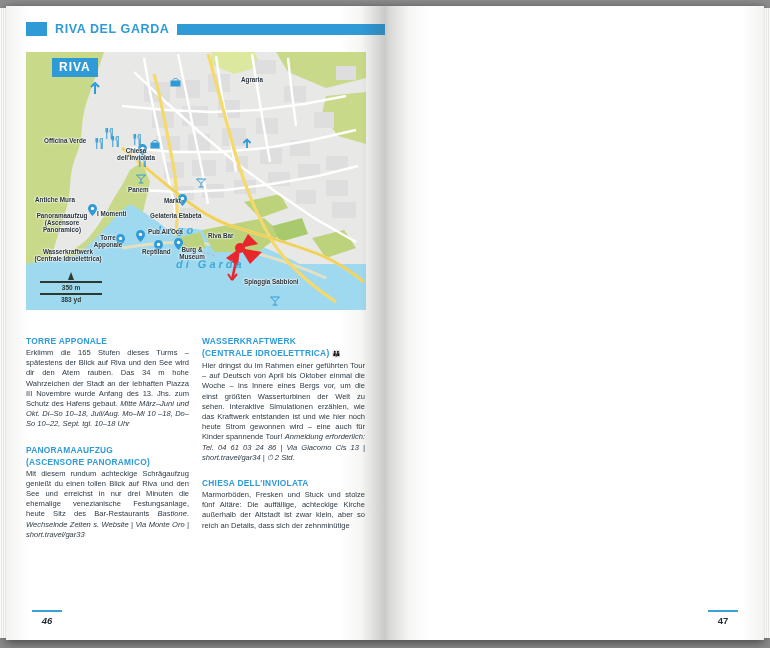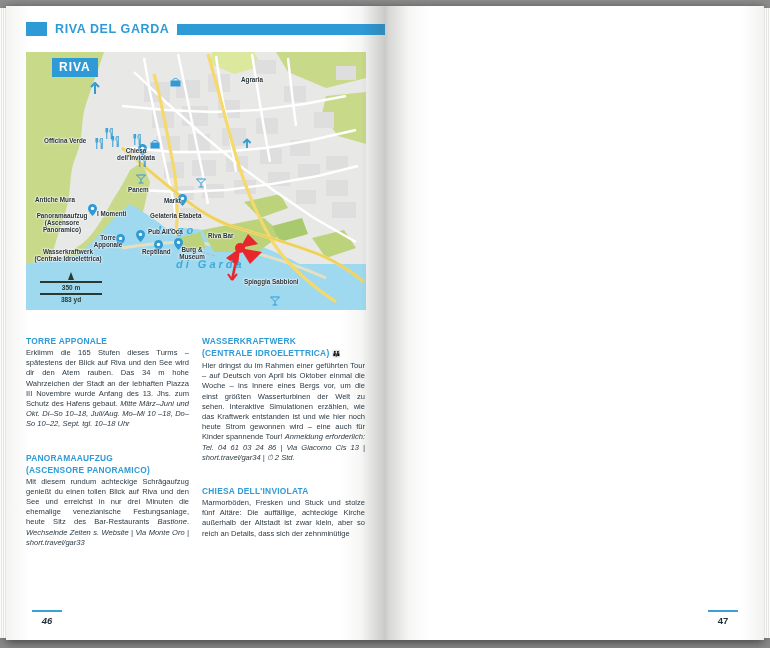--- a/index.html
+++ b/index.html
@@ -178,21 +178,21 @@
     color: #2e9ad6;
     letter-spacing: .25px;
     line-height: 10px;
     text-align: left;
   }
   h3.sec.mt { margin-top: 11px; }
   p.body {
     margin: 0 0 0 0;
     text-align: justify;
   }
-  p.body + h3.sec { margin-top: 23px; }
+  p.body + h3.sec { margin-top: 15px; }
   .it { font-style: italic; }
 
   
   .pnum {
     position: absolute;
     bottom: 14px;
     font-size: 9.5px;
     font-weight: bold;
     color: #1f2d36;
     text-align: center;

